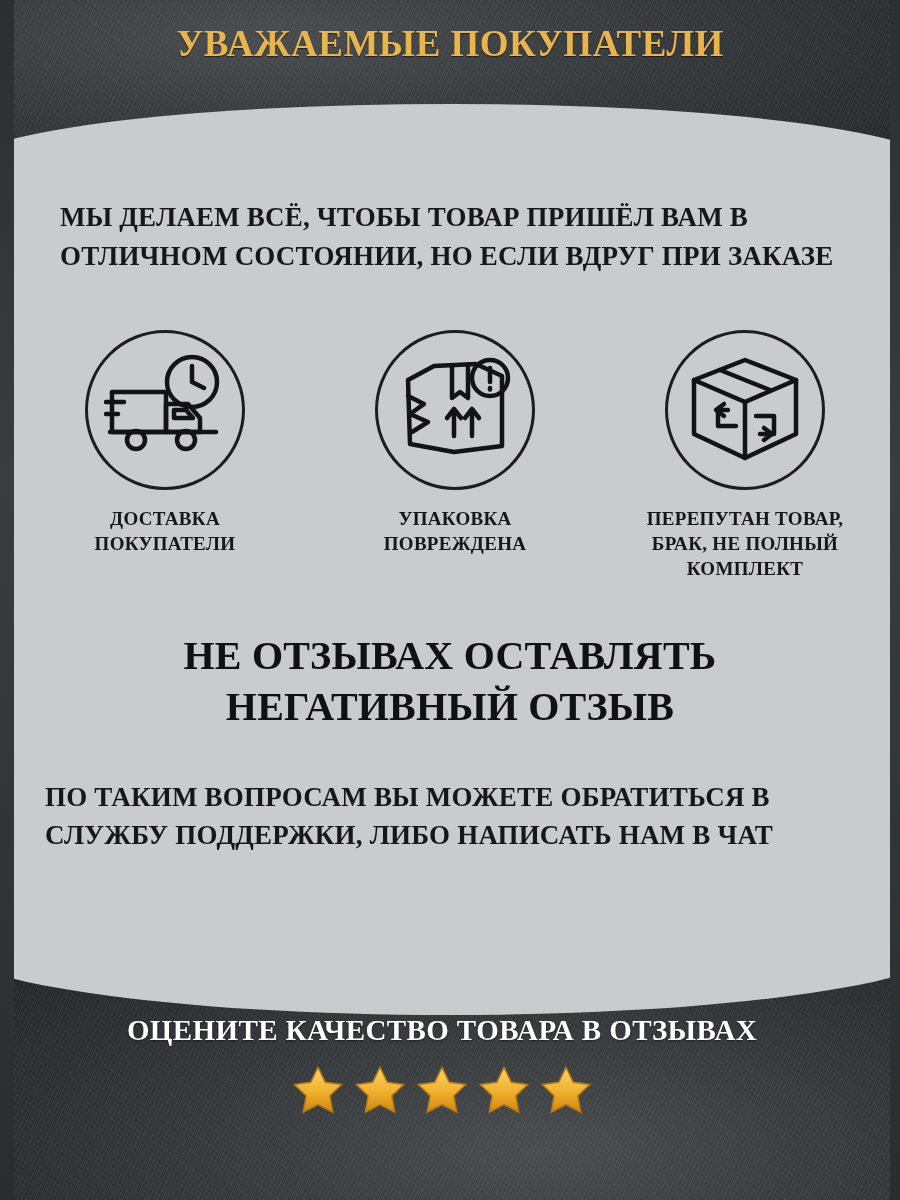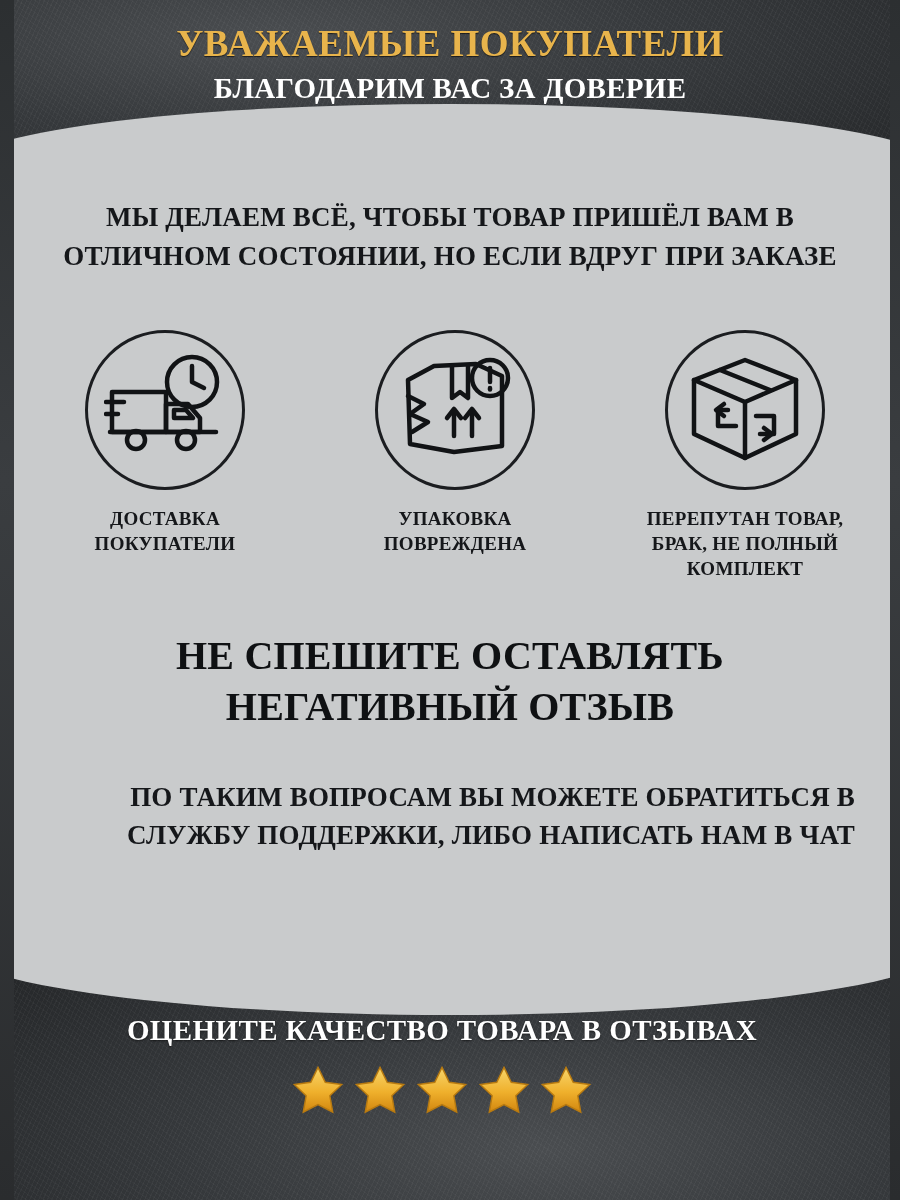--- a/index.html
+++ b/index.html
@@ -115,21 +115,21 @@
     color: #ffffff;
     letter-spacing: 0.3px;
   }
 
   
   .intro {
     position: absolute;
     top: 198px;
     left: 60px;
     width: 780px;
-    text-align: center;
+    text-align: left;
     font-size: 27px;
     font-weight: bold;
     line-height: 1.45;
     color: #15171a;
     letter-spacing: 0.2px;
     z-index: 5;
   }
 
   
   .icon-row {
@@ -183,21 +183,21 @@
     letter-spacing: 0.2px;
     z-index: 5;
   }
 
   
   .support {
     position: absolute;
     top: 778px;
     left: 45px;
     width: 810px;
-    text-align: right;
+    text-align: left;
     font-size: 27px;
     font-weight: bold;
     line-height: 1.42;
     color: #15171a;
     letter-spacing: 0.2px;
     z-index: 5;
   }
 
   
   .footer {
@@ -231,21 +231,20 @@
 </head>
 <body>
 
 <div class="page">
 
   <div class="top-band"></div>
   <div class="body-sheet"></div>
 
   <div class="header">
     <div class="header-title">УВАЖАЕМЫЕ ПОКУПАТЕЛИ</div>
-    <div class="header-sub">БЛАГОДАРИМ ВАС ЗА ДОВЕРИЕ</div>
   </div>
 
   <div class="intro">МЫ ДЕЛАЕМ ВСЁ, ЧТОБЫ ТОВАР ПРИШЁЛ ВАМ В ОТЛИЧНОМ СОСТОЯНИИ, НО ЕСЛИ ВДРУГ ПРИ ЗАКАЗЕ</div>
 
   <div class="icon-row">
 
     <div class="icon-col">
       <div class="icon-circle">
         <svg width="122" height="112" viewBox="0 0 122 112" fill="none" stroke="#111315" stroke-width="4.5" stroke-linecap="round" stroke-linejoin="round">
 
@@ -306,21 +305,21 @@
           <path d="M40 52 L32 58 L40 64"></path>
           <path d="M76 82 H90 V64 H72"></path>
           <path d="M80 88 L88 82 L80 76"></path>
         </svg>
       </div>
       <div class="icon-caption">ПЕРЕПУТАН ТОВАР, БРАК, НЕ ПОЛНЫЙ КОМПЛЕКТ</div>
     </div>
 
   </div>
 
-  <div class="statement">НЕ СПЕШИТЕ ОСТАВЛЯТЬ НЕГАТИВНЫЙ ОТЗЫВ</div>
+  <div class="statement">НЕ ОТЗЫВАХ ОСТАВЛЯТЬ НЕГАТИВНЫЙ ОТЗЫВ</div>
 
   <div class="support">ПО ТАКИМ ВОПРОСАМ ВЫ МОЖЕТЕ ОБРАТИТЬСЯ В СЛУЖБУ ПОДДЕРЖКИ, ЛИБО НАПИСАТЬ НАМ В ЧАТ</div>
 
   <div class="bottom-band"></div>
   <div class="bottom-curve"></div>
 
   <div class="footer">
     <div class="footer-text">ОЦЕНИТЕ КАЧЕСТВО ТОВАРА В ОТЗЫВАХ</div>
     <div class="stars">
       <svg class="star" width="58" height="58" viewBox="0 0 24 24">

